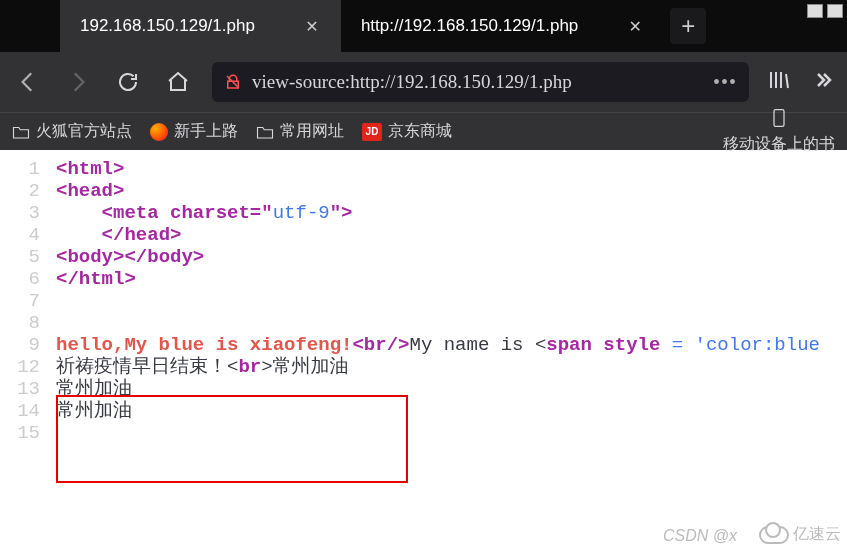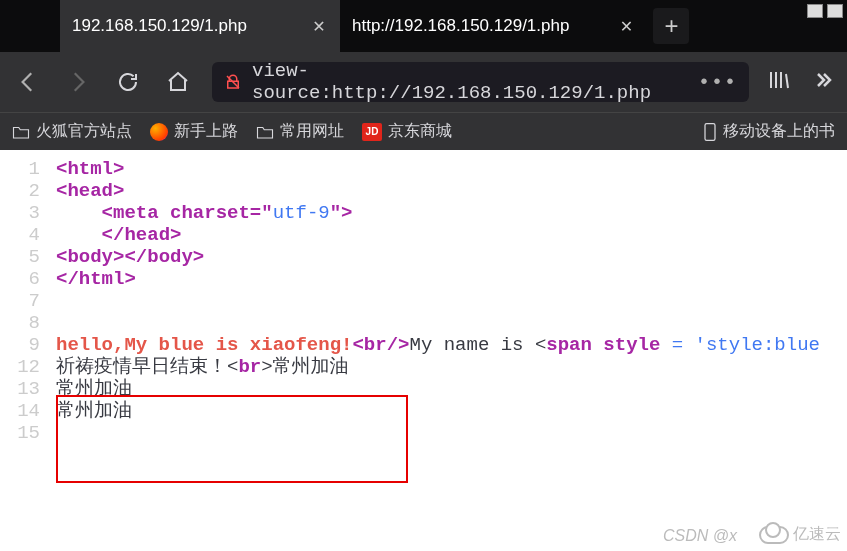--- a/index.html
+++ b/index.html
@@ -1,43 +1,43 @@
 <!DOCTYPE html>
 <html><head>
 <meta charset="utf-8">
 <style>
 * { margin: 0; padding: 0; box-sizing: border-box; }
 body { font-family: "Microsoft YaHei", Arial, sans-serif; background: #f5f5f5; width: 847px; height: 551px; overflow: hidden; position: relative; }
 
 
 .tab-bar { background: #0c0c0d; height: 52px; display: flex; align-items: flex-end; padding-left: 60px; position: relative; }
-.tab { height: 52px; display: flex; align-items: center; padding: 0 12px; color: #ccc; font-size: 17px; position: relative; min-width: 280px; gap: 48px; }
+.tab { height: 52px; display: flex; align-items: center; padding: 0 20px; color: #ccc; font-size: 17px; position: relative; min-width: 280px; gap: 48px; }
 .tab.active { background: #323234; color: #fff; }
 .tab.inactive { background: #0c0c0d; color: #fff; }
 .tab-close { margin-left: auto; width: 18px; height: 18px; display: flex; align-items: center; justify-content: center; font-size: 16px; color: #ccc; }
 .new-tab { width: 36px; height: 36px; display: flex; align-items: center; justify-content: center; color: #ccc; font-size: 24px; margin-left: 6px; margin-bottom: 8px; background: #1a1a1c; border-radius: 4px; }
 .win-ctrl { position: absolute; right: 4px; top: 4px; display: flex; gap: 4px; }
 .win-btn { width: 16px; height: 14px; border: 1px solid #888; background: #ddd; }
 
 
 .toolbar { background: #323234; height: 60px; display: flex; align-items: center; padding: 0 12px; gap: 18px; }
 .nav-btn { width: 32px; height: 32px; display: flex; align-items: center; justify-content: center; color: #b0b0b0; }
-.url-bar { flex: 1; height: 40px; background: #1c1b22; border-radius: 6px; display: flex; align-items: center; padding: 0 12px; color: #d7d7db; font-family: Liberation Mono, monospace; font-size: 19px; gap: 10px; }
+.url-bar { flex: 1; height: 40px; background: #1c1b22; border-radius: 6px; display: flex; align-items: center; padding: 0 12px; color: #d7d7db; font-family: Liberation Serif, serif; font-size: 19px; gap: 10px; }
 .url-icon { width: 18px; height: 18px; position: relative; }
 .url-icon svg { width: 18px; height: 18px; }
 .url-more { color: #b0b0b0; font-size: 20px; margin-left: auto; letter-spacing: 1px; }
 .right-tools { display: flex; gap: 20px; align-items: center; color: #b0b0b0; }
 
 
 .bookmarks { background: #323234; height: 38px; display: flex; align-items: center; padding: 0 12px; gap: 18px; border-top: 1px solid #444; }
 .bookmark { display: flex; align-items: center; gap: 6px; color: #d7d7db; font-size: 16px; }
 .bm-icon { width: 18px; height: 16px; }
 .firefox-icon { width: 18px; height: 18px; border-radius: 50%; background: radial-gradient(circle at 30% 30%, #ffb000, #ff3d00 70%, #b01aff); }
 .jd-icon { width: 20px; height: 18px; background: #e1251b; color: #fff; font-size: 10px; font-weight: bold; display: flex; align-items: center; justify-content: center; border-radius: 2px; }
-.mobile-right { margin-left: auto; display: flex; align-items: center; gap: 6px; color: #d7d7db; font-size: 16px; }
+.mobile-right { margin-left: auto; display: flex; align-items: center; gap: 6px; color: #d7d7db; font-size: 16px; flex-direction: column; }
 
 
 .content { background: #fff; padding: 8px 0 0 0; font-family: "Courier New", monospace; font-size: 19px; line-height: 22px; height: calc(551px - 150px); overflow: hidden; }
 .code-line { display: flex; }
 .gutter { width: 52px; text-align: right; padding-right: 12px; color: #ccc; user-select: none; }
 .code { white-space: pre; padding-left: 4px; }
 .t-tag { color: #a626a4; font-weight: bold; }
 .t-attr { color: #a626a4; font-weight: bold; }
 .t-str { color: #4078f2; }
 .t-text { color: #383a42; }
@@ -174,21 +174,21 @@
   <div class="code-line">
       <div class="gutter">7</div>
       <div class="code"> </div>
     </div>
   <div class="code-line">
       <div class="gutter">8</div>
       <div class="code"> </div>
     </div>
   <div class="code-line">
       <div class="gutter">9</div>
-      <div class="code"><span class="t-bold-red">hello,My blue is xiaofeng!</span><span class="t-tag">&lt;</span><span class="t-tag">br</span><span class="t-tag">/&gt;</span><span class="t-text">My name is &lt;</span><span class="t-tag">span</span><span> </span><span class="t-attr">style</span><span class="t-str"> = '</span><span class="t-str">style:blue</span></div>
+      <div class="code"><span class="t-bold-red">hello,My blue is xiaofeng!</span><span class="t-tag">&lt;</span><span class="t-tag">br</span><span class="t-tag">/&gt;</span><span class="t-text">My name is &lt;</span><span class="t-tag">span</span><span> </span><span class="t-attr">style</span><span class="t-str"> = '</span><span class="t-str">color:blue</span></div>
     </div>
   <div class="code-line">
       <div class="gutter">12</div>
       <div class="code"><span class="t-text">祈祷疫情早日结束！&lt;</span><span class="t-tag">br</span><span class="t-text">&gt;常州加油</span></div>
     </div>
   <div class="code-line">
       <div class="gutter">13</div>
       <div class="code t-text">常州加油</div>
     </div>
   <div class="code-line">

